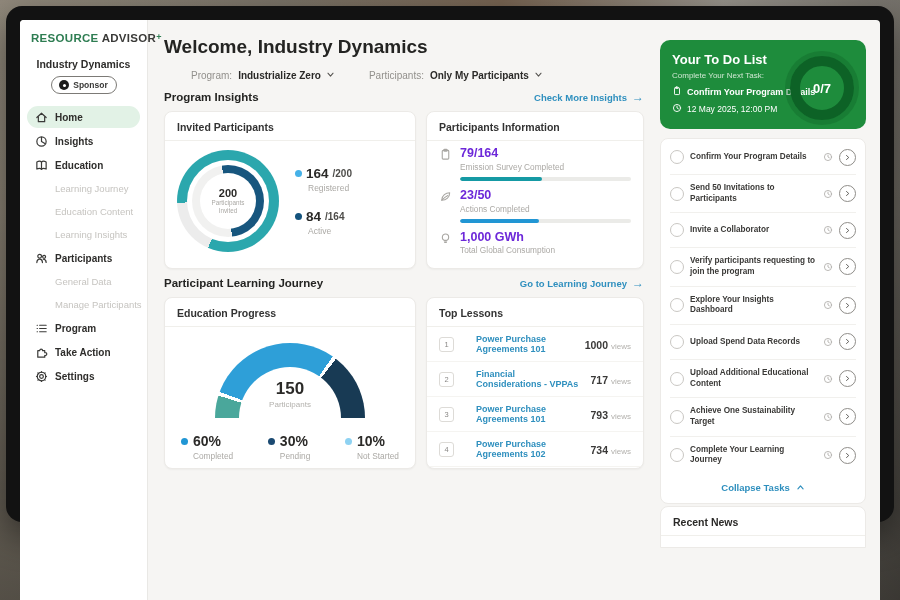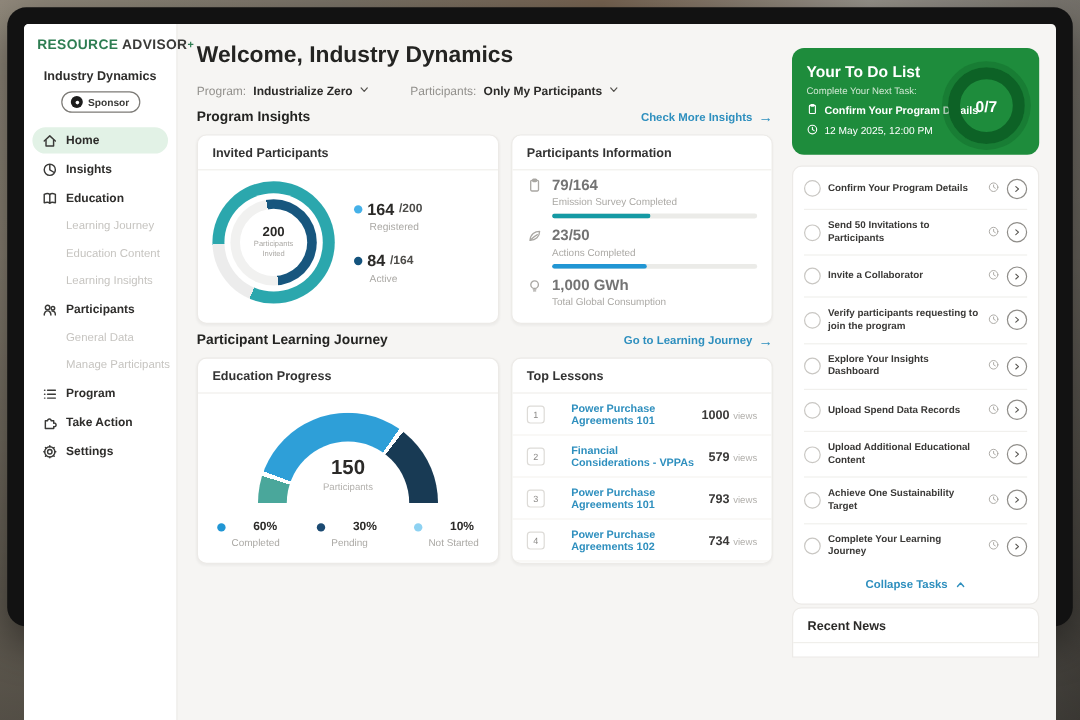--- a/index.html
+++ b/index.html
@@ -27,21 +27,21 @@
   .sp-ic::after{content:"";position:absolute;left:3.5px;top:3.5px;width:3px;height:3px;border-radius:50%;background:#fff;}
   .nav-item{display:flex;align-items:center;gap:7px;height:22px;padding:0 8px;border-radius:12px;
     font-size:10px;font-weight:bold;color:#2e2d2b;margin:2px 0;cursor:pointer;white-space:nowrap;}
   .nav-item.active{background:#e2f2e6;}
   .nav-item.sub{color:#c6c4c0;font-weight:400;font-size:9.5px;padding-left:28px;height:21px;}
   .nav-item .icon{width:13px;height:13px;flex:none;display:inline-flex;}
   .nav-item .icon svg{width:13px;height:13px;stroke:#3a3a38;fill:none;stroke-width:1.3;stroke-linecap:round;stroke-linejoin:round;}
   
   .main{flex:1;min-width:0;padding:6px 10px 0 16px;box-sizing:border-box;}
   h1.welcome{font-size:19px;font-weight:bold;color:#242422;margin:10px 0 12px;}
-  .filters{display:flex;gap:34px;font-size:10px;color:#92908c;margin-bottom:10px;align-items:center;}
+  .filters{display:flex;gap:34px;font-size:10px;color:#92908c;margin-bottom:10px;align-items:center;margin-left:27px;}
   .filters .fval{font-weight:bold;color:#2b2a28;margin-left:6px;}
   .chev{display:inline-flex;margin-left:5px;}
   .chev svg{width:9px;height:9px;stroke:#55534f;fill:none;stroke-width:1.6;stroke-linecap:round;stroke-linejoin:round;}
   .section-row{display:flex;justify-content:space-between;align-items:center;margin:8px 0 8px;}
   .section-title{font-size:11.5px;font-weight:bold;color:#242422;}
   .go-link{color:#2e8fbe;font-size:9.5px;font-weight:bold;display:flex;align-items:center;gap:5px;cursor:pointer;}
   .go-link .arrow{font-size:12px;line-height:1;}
   .cards-row{display:flex;gap:10px;}
   .card{background:#fff;border:1px solid #eceae7;border-radius:8px;box-shadow:0 1px 2px rgba(0,0,0,.04);
     box-sizing:border-box;overflow:hidden;}
@@ -60,34 +60,34 @@
   .leg-line{display:flex;align-items:center;gap:4px;}
   .leg-dot{width:7px;height:7px;border-radius:50%;flex:none;}
   .leg-val{font-size:13.5px;font-weight:bold;color:#2b2a28;}
   .leg-total{font-size:10px;font-weight:bold;color:#4d4c49;}
   .leg-sub{font-size:8.5px;color:#aba9a5;margin:2px 0 0 13px;}
   
   .card-info{flex:1;height:158px;}
   .stat-row{display:flex;gap:8px;padding:6px 12px 2px;}
   .stat-row .icon svg{width:13px;height:13px;stroke:#a9a7a3;fill:none;stroke-width:1.2;stroke-linecap:round;stroke-linejoin:round;}
   .stat-main{flex:1;}
-  .stat-val{font-size:12.5px;font-weight:bold;color:#737373;line-height:1.1;}
+  .stat-val{font-size:12.5px;font-weight:bold;color:#6d28d9;line-height:1.1;}
   .stat-lab{font-size:8.3px;color:#aba9a5;margin-top:1px;}
   .bar{height:4px;border-radius:2px;background:#ebebe8;margin-top:5px;overflow:hidden;}
   .bar-fill{height:100%;border-radius:2px;}
   
   .card-edu{width:252px;height:172px;}
   .gauge-wrap{position:relative;width:150px;height:78px;margin:16px auto 0;overflow:hidden;}
   .gauge{position:absolute;left:0;top:0;width:150px;height:150px;border-radius:50%;}
   .gauge-hole{position:absolute;left:24px;top:24px;width:102px;height:102px;border-radius:50%;background:#fff;}
   .gauge-center{position:absolute;left:0;right:0;top:36px;text-align:center;}
   .g-val{font-size:17px;font-weight:bold;color:#2b2a28;}
   .g-lab{font-size:8px;color:#b3b1ad;margin-top:1px;}
   .edu-legend{display:flex;justify-content:space-between;padding:12px 16px 0;}
-  .edu-li .top{display:flex;align-items:center;gap:23px;font-size:10px;font-weight:bold;color:#2b2a28;}
+  .edu-li .top{display:flex;align-items:center;gap:5px;font-size:14px;font-weight:bold;color:#2b2a28;}
   .edu-li .dot{width:7px;height:7px;border-radius:50%;}
   .edu-li .sub{font-size:8.3px;color:#aba9a5;margin:2px 0 0 12px;}
   
   .card-lessons{flex:1;height:172px;}
   .lesson-row{display:flex;align-items:center;gap:8px;padding:7px 12px;border-top:1px solid #f5f4f1;cursor:pointer;}
   .lesson-row:first-child{border-top:none;}
   .rank{width:13px;height:13px;flex:none;border:1px solid #dddbd7;border-radius:3px;font-size:7.5px;color:#8a8886;
     display:flex;align-items:center;justify-content:center;}
   .lesson-title{flex:1;color:#2e8fbe;font-size:9px;font-weight:bold;margin-left:14px;}
   .views-num{font-size:10.5px;font-weight:bold;color:#3a3938;}
@@ -380,21 +380,21 @@
             <div class="card-title">Top Lessons</div>
             <div id="lessons">
                 <div class="lesson-row">
      <span class="rank">1</span>
      <span class="lesson-title">Power Purchase Agreements 101</span>
      <span><span class="views-num">1000</span><span class="views-lab">views</span></span>
    </div>
                 <div class="lesson-row">
      <span class="rank">2</span>
      <span class="lesson-title">Financial Considerations - VPPAs</span>
-     <span><span class="views-num">579</span><span class="views-lab">views</span></span>
+     <span><span class="views-num">717</span><span class="views-lab">views</span></span>
    </div>
                 <div class="lesson-row">
      <span class="rank">3</span>
      <span class="lesson-title">Power Purchase Agreements 101</span>
      <span><span class="views-num">793</span><span class="views-lab">views</span></span>
    </div>
                 <div class="lesson-row">
      <span class="rank">4</span>
      <span class="lesson-title">Power Purchase Agreements 102</span>
      <span><span class="views-num">734</span><span class="views-lab">views</span></span>

